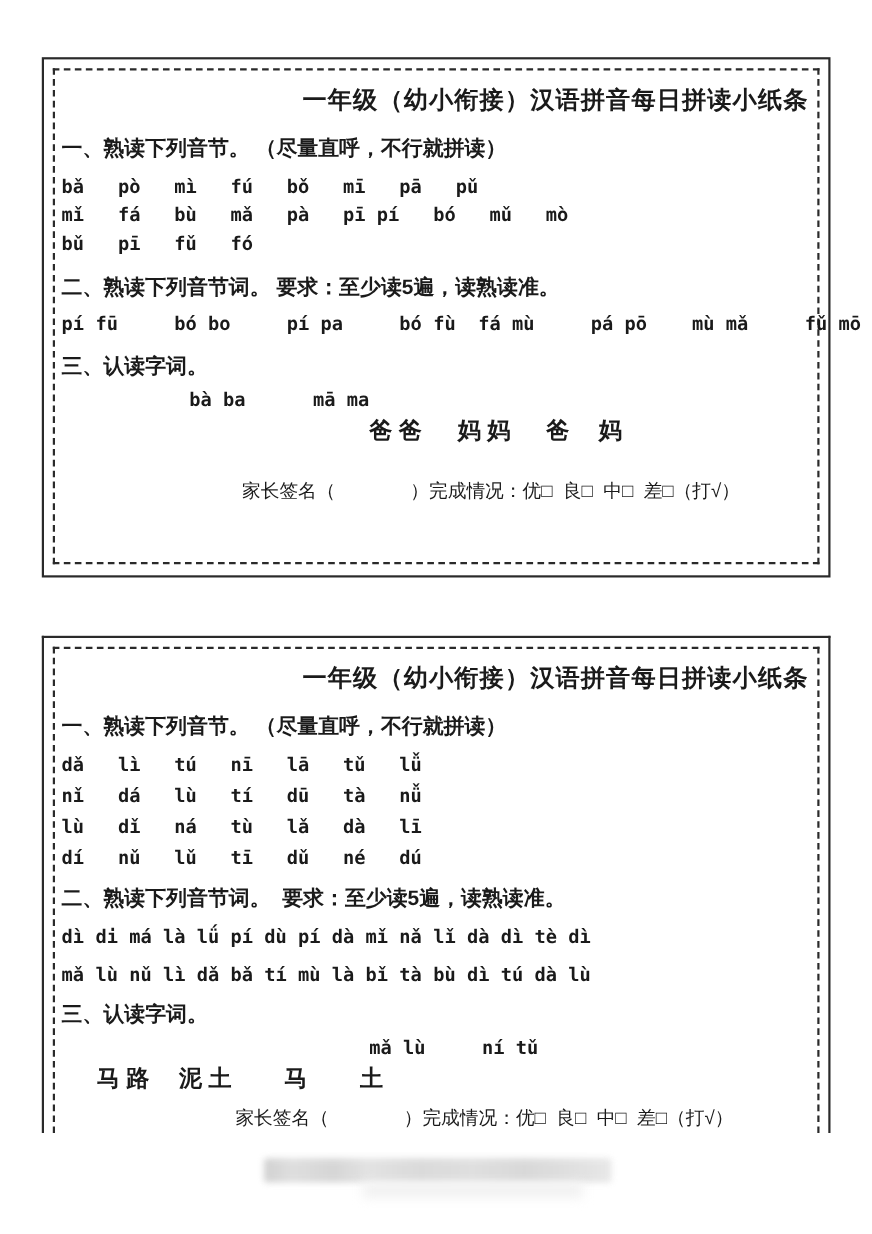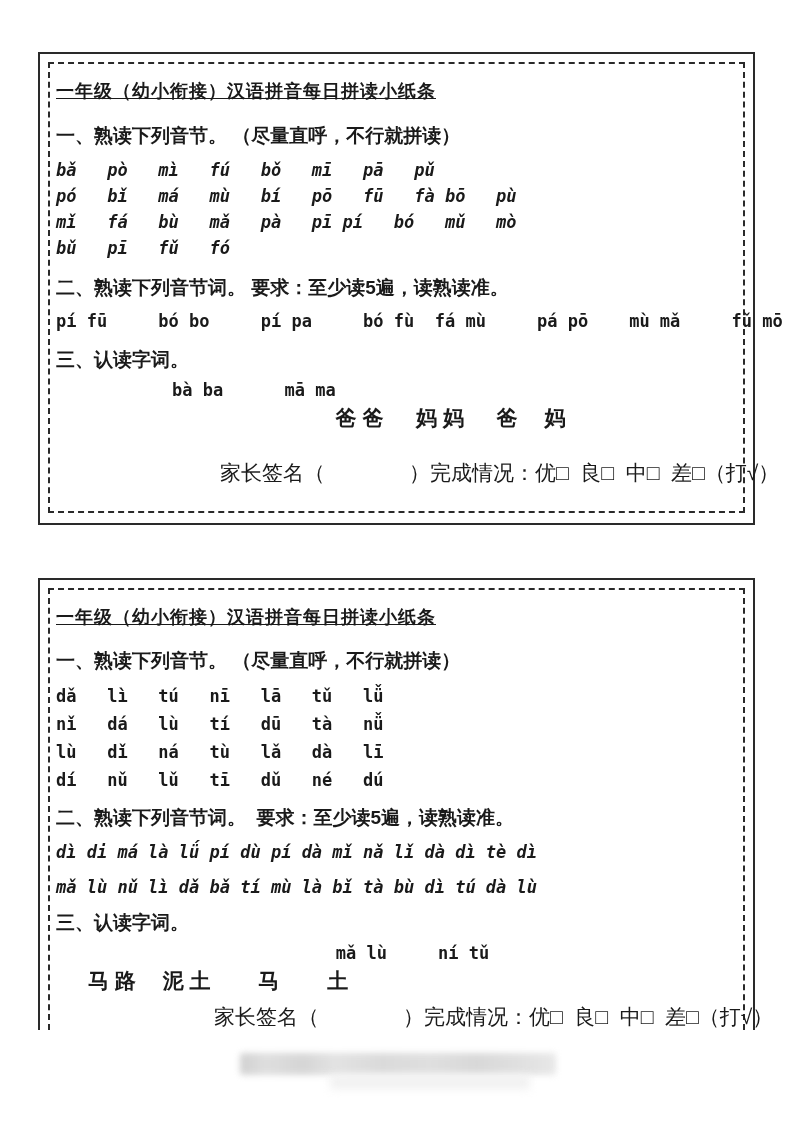--- a/index.html
+++ b/index.html
@@ -28,27 +28,26 @@
   .card-inner {
     position: absolute;
     left: 8px; right: 8px; top: 8px; bottom: 10px;
     border: 2px dashed #2a2a2a;
     box-sizing: border-box;
     padding: 2px 8px 0 6px;
   }
   .card2 .card-inner { border-bottom: none; bottom: 0; }
 
   .card-title {
-    font-size: 18px;
+    font-size: 22px;
     font-weight: bold;
-    text-align: left;
+    text-align: right;
     margin: 8px 0 0 0;
     letter-spacing: 1px;
     line-height: 34px;
-    text-decoration: underline;
   }
   .section-heading {
     font-size: 19px;
     font-weight: bold;
     line-height: 24px;
     white-space: pre;
   }
   .card1 .h1 { margin-top: 16px; }
   .card1 .h2 { margin-top: 15px; }
   .card1 .h3 { margin-top: 14px; }
@@ -57,42 +56,42 @@
   .card2 .h3 { margin-top: 6px; }
 
   .pinyin-line {
     font-family: "DejaVu Sans Mono", monospace;
     font-weight: bold;
     font-size: 17px;
     line-height: 26px;
     white-space: pre;
     letter-spacing: 0px;
   }
-  .card1 .s1-block { margin-top: 9px; font-style: italic; }
+  .card1 .s1-block { margin-top: 9px; }
   .card1 .s2-block { margin-top: 8px; }
   .card2 .s1-block { margin-top: 9px; }
   .card2 .s1-block .pinyin-line { line-height: 28px; }
   .card2 .s2-block { margin-top: 5px; }
-  .card2 .s2-block .pinyin-line { line-height: 35px; font-style: italic; }
+  .card2 .s2-block .pinyin-line { line-height: 35px; }
 
   .word-pinyin { margin-top: 5px; }
   .card1 .word-pinyin { padding-left: 116px; }
   .card2 .word-pinyin { padding-left: 34px; text-align: center; }
 
   .hanzi-line {
     font-size: 21px;
     font-weight: bold;
     line-height: 30px;
     white-space: pre;
   }
   .card1 .hanzi-line { padding-left: 110px; text-align: center; }
   .card2 .hanzi-line { padding-left: 32px; }
 
   .signature-line {
-    font-size: 21px;
+    font-size: 17px;
     line-height: 25px;
     white-space: pre;
   }
   .card1 .signature-line { margin-top: 27px; padding-left: 164px; }
   .card2 .signature-line { margin-top: 8px;  padding-left: 158px; }
 
   .watermark {
     position: absolute;
     left: 240px;
     top: 1053px;
@@ -118,21 +117,20 @@
 </head>
 <body>
 
 <div class="card card1">
   <div class="card-inner">
     <h1 class="card-title">一年级（幼小衔接）汉语拼音每日拼读小纸条</h1>
 
     <div class="section-heading h1">一、熟读下列音节。 （尽量直呼，不行就拼读）</div>
     <div class="s1-block">
       <div class="pinyin-line">bǎ   pò   mì   fú   bǒ   mī   pā   pǔ</div>
-      <div class="pinyin-line">pó   bǐ   má   mù   bí   pō   fū   fà bō   pù</div>
       <div class="pinyin-line">mǐ   fá   bù   mǎ   pà   pī pí   bó   mǔ   mò</div>
       <div class="pinyin-line">bǔ   pī   fǔ   fó</div>
     </div>
 
     <div class="section-heading h2">二、熟读下列音节词。 要求：至少读5遍，读熟读准。</div>
     <div class="s2-block">
       <div class="pinyin-line">pí fū     bó bo     pí pa     bó fù  fá mù     pá pō    mù mǎ     fǔ mō</div>
     </div>
 
     <div class="section-heading h3">三、认读字词。</div>

